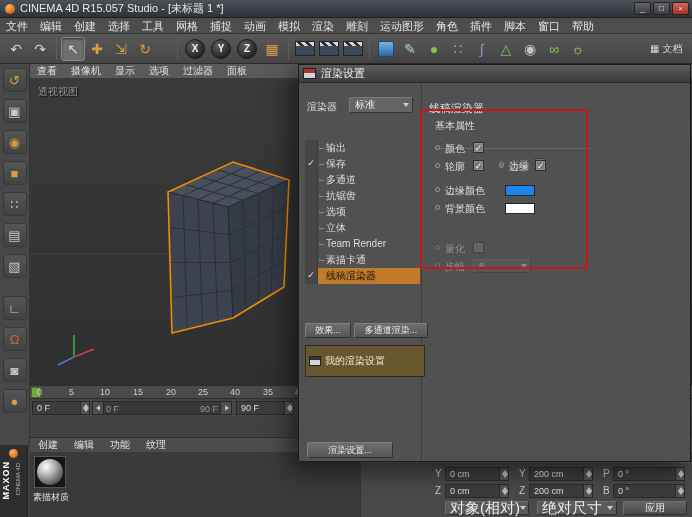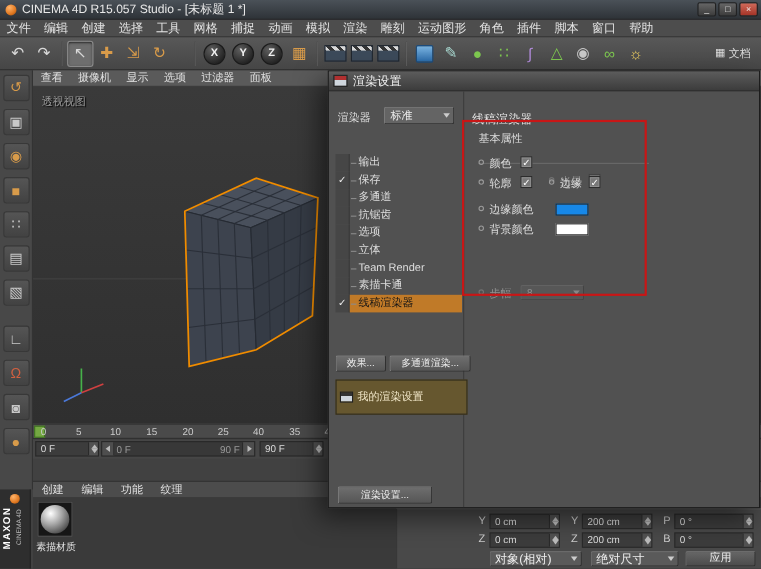--- a/index.html
+++ b/index.html
@@ -124,21 +124,21 @@
   .brand-c4d { position:absolute; left:15px; top:18px; writing-mode:vertical-rl; transform:rotate(180deg);
     font-size:6px; color:#b8b8b8; }
 
   
   .coords { position:absolute; left:360px; top:462px; width:332px; height:55px;
     background:#494949; border-top:1px solid #5c5c5c; border-left:1px solid #383838; }
   .clabel { position:absolute; font-size:10px; color:#cccccc; }
   .cfield { position:absolute; height:14px; background:#3c3c3c; border:1px solid #2a2a2a;
     font-size:9px; color:#ddd; display:flex; align-items:center; }
   .cdd { position:absolute; height:14px; background:#5a5a5a; border:1px solid #6e6e6e;
-    border-bottom-color:#2e2e2e; border-right-color:#2e2e2e; font-size:11px; color:#eee;
+    border-bottom-color:#2e2e2e; border-right-color:#2e2e2e; font-size:15px; color:#eee;
     display:flex; align-items:center; padding-left:4px; border-radius:2px; }
   .caret { margin-left:auto; margin-right:3px; border-left:3px solid transparent;
     border-right:3px solid transparent; border-top:4px solid #ccc; }
   .cbutton { position:absolute; height:14px; background:linear-gradient(#666,#4c4c4c);
     border:1px solid #707070; border-bottom-color:#2e2e2e; border-right-color:#2e2e2e;
     font-size:10px; color:#eee; text-align:center; line-height:12px; border-radius:2px; }
 
   
   .dialog { position:absolute; left:298px; top:64px; width:393px; height:398px;
     background:#515151; border:1px solid #1c1c1c; box-shadow:-8px 10px 22px rgba(0,0,0,.5); z-index:60; }
@@ -553,20 +553,25 @@
         <span class="plabel" style="left:10px;">边缘颜色</span>
         <span class="swatch" style="left: 70px; background-color: rgb(23, 136, 232);"></span>
       </div>
 
       <div class="prow" style="top:104px;">
         <span class="kdot" style="left:0;"></span>
         <span class="plabel" style="left:10px;">背景颜色</span>
         <span class="swatch" style="left: 70px; background-color: rgb(255, 255, 255);"></span>
       </div>
 
+      <div class="prow" style="top:128px;">
+        <span class="kdot dis" style="left:0;"></span>
+        <span class="plabel dis" style="left:10px;">量化</span>
+        <span class="pcheck dis" style="left:38px;"></span>
+      </div>
 
       <div class="prow" style="top:146px;">
         <span class="kdot dis" style="left:0;"></span>
         <span class="plabel dis" style="left:10px;">步幅</span>
         <span class="pdd dis" style="left:38px;">
           <span>8</span>
           <span class="caret"></span>
         </span>
       </div>
     </div>

